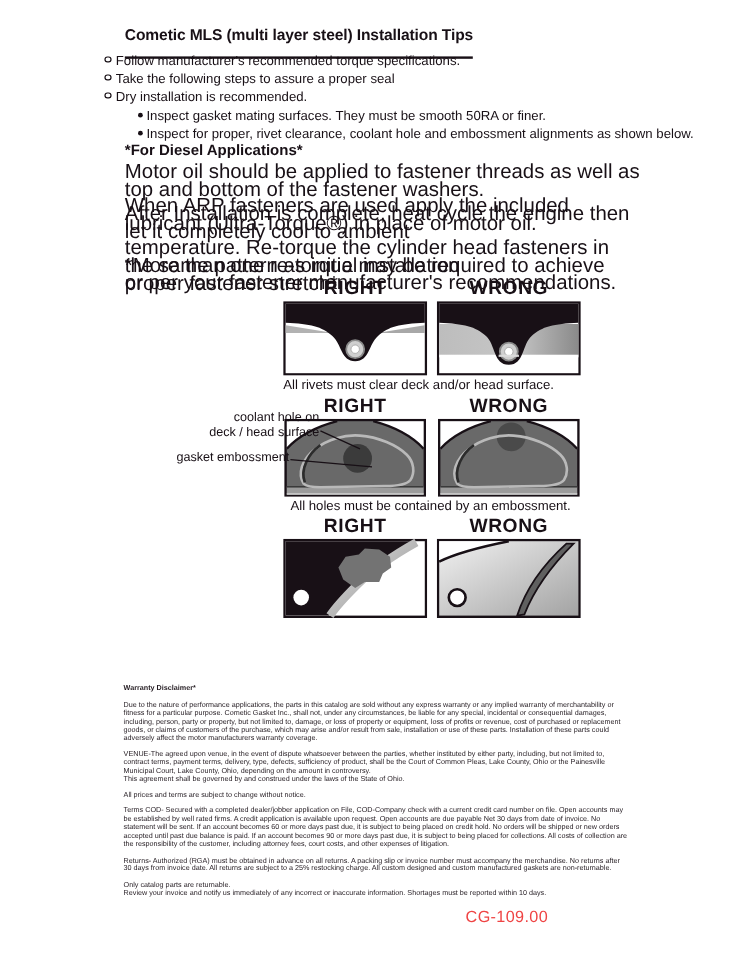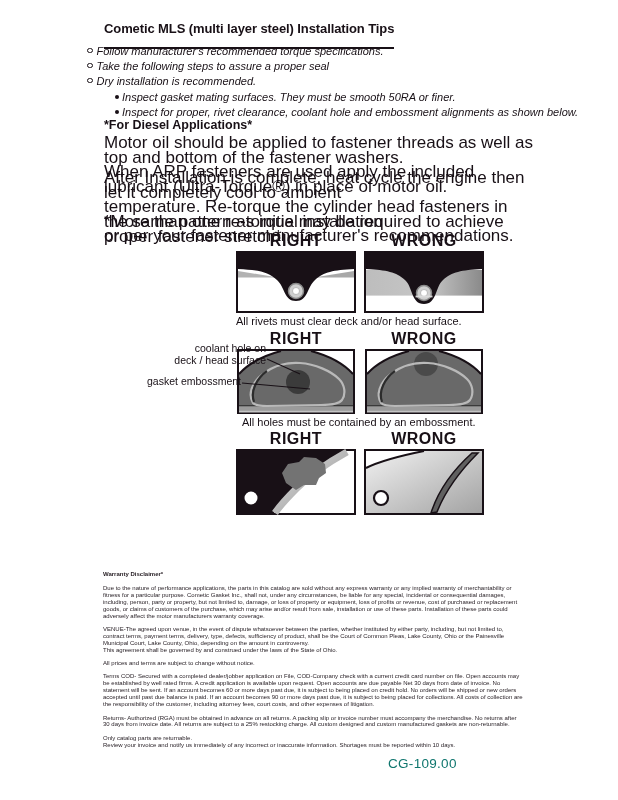--- a/index.html
+++ b/index.html
@@ -6,21 +6,21 @@
   .page{
     position:relative; width:618px; height:800px; background:#ffffff;
     font-family:"Liberation Sans","DejaVu Sans",sans-serif; color:#181016; overflow:hidden;
   }
   .abs{position:absolute;}
   .title{
     left:104px; top:21px; font-size:13px; font-weight:bold; letter-spacing:-0.1px;
     border-bottom:2.5px solid #181016; padding-bottom:11px; display:inline-block; white-space:nowrap;
   }
   .bullets{left:87px; top:44px; font-size:11px; line-height:15.2px; white-space:nowrap;}
-  .brow{display:block;font-style:italic;}
+  .brow{display:block;}
   .bmark-ring{display:inline-block; width:3.5px; height:3.5px; border:1px solid #181016; border-radius:50%; margin-right:4px; vertical-align:2px;}
   .sub{margin-left:28px;}
   .bmark-dot{display:inline-block; width:4px; height:4px; background:#181016; border-radius:50%; margin-right:3px; vertical-align:2px;}
   .h2{left:104px; top:118px; font-size:12.5px; font-weight:bold;}
   .para{font-size:17px; line-height:14.6px; white-space:pre-line;}
   .p1{left:104px; top:136px; width:430px;}
   .p2{left:104px; top:171px; width:430px;}
   .p3{left:104px; top:215px; width:430px;}
   .fig{left:236px; width:248px;}
   .figlabels{display:flex; gap:8px; font-size:16px; font-weight:bold; letter-spacing:0.5px;}
@@ -29,21 +29,21 @@
   .figcap{font-size:11px; font-weight:normal; line-height:12.5px; white-space:pre-line; margin-top:2px;}
   .fig1{top:232px;} .fig2{top:330px;} .fig3{top:430px;}
   .cap2{margin-left:6px;}
   .sidelabel{font-size:10.5px; line-height:11.5px; text-align:right; white-space:pre-line;}
   .sl1{left:120px; top:343px; width:146px;}
   .sl2{left:120px; top:376px; width:121px;}
   .leader{left:110px; top:340px; pointer-events:none; z-index:5;}
   .legal{left:103px; top:571px; width:420px; font-size:6px; line-height:6.9px; color:#241c22;}
   .legal .lh{font-weight:bold; margin:0 0 7px 0;}
   .legal p{margin:0 0 6.5px 0; white-space:pre-line;}
-  .partnum{left:388px; top:756px; font-size:13.5px; color:#0f766e; letter-spacing:0.3px;}
+  .partnum{left:388px; top:756px; font-size:13.5px; color:#ef4444; letter-spacing:0.3px;}
   svg{display:block;}
 </style>
 </head>
 <body>
 
 <div class="page">
 
   <div class="abs title">Cometic MLS (multi layer steel) Installation Tips</div>
 
   <div class="abs bullets">

